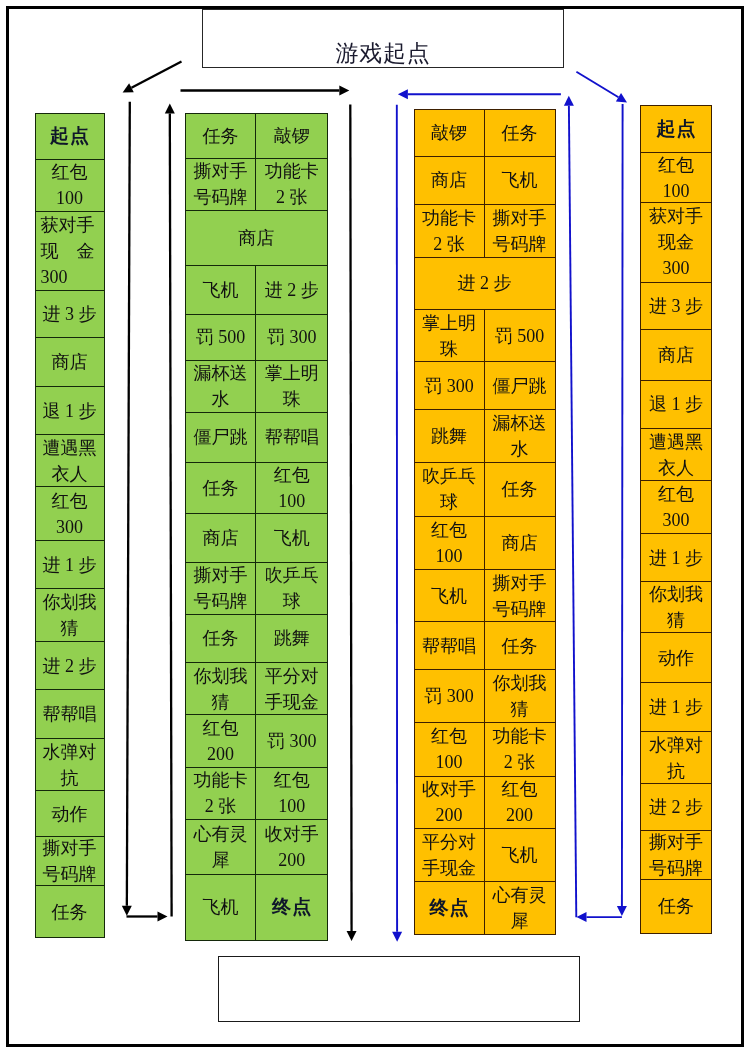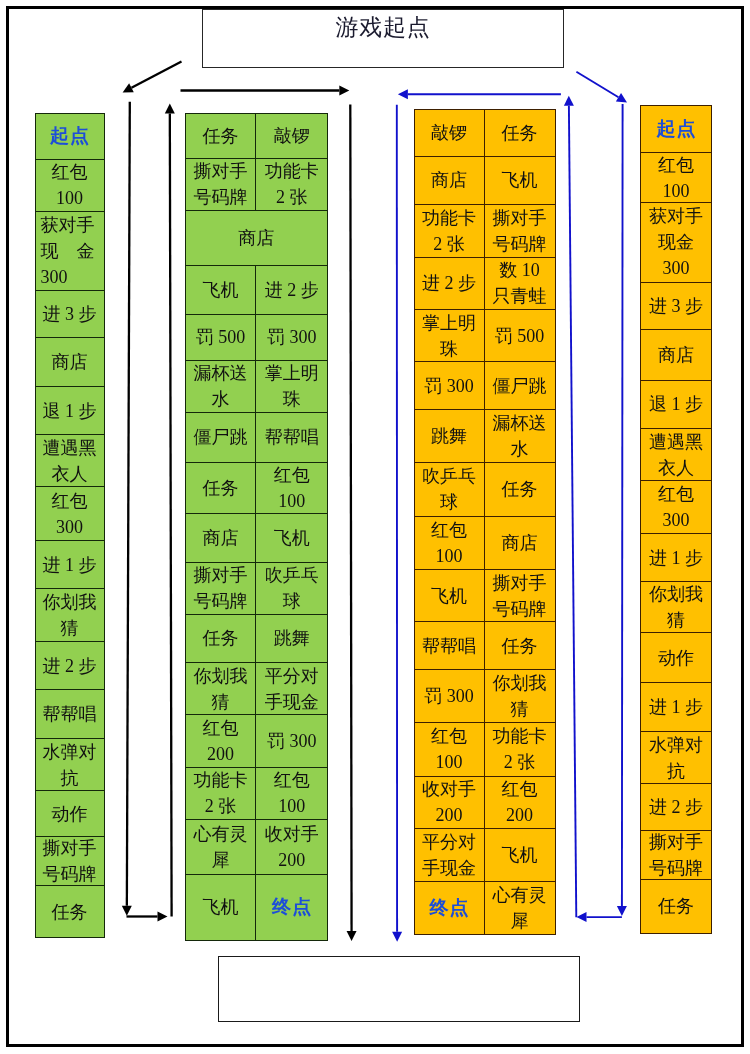--- a/index.html
+++ b/index.html
@@ -4,33 +4,33 @@
 <style>
   html,body{margin:0;padding:0;background:#ffffff;}
   body{width:750px;height:1054px;position:relative;overflow:hidden;
        font-family:"Liberation Serif",serif;
        -webkit-font-smoothing:antialiased;}
   #board{position:absolute;left:0;top:0;width:750px;height:1054px;}
   .outer-frame{position:absolute;left:6px;top:6px;width:738px;height:1041px;
        border:3.4px solid #000;box-sizing:border-box;}
   .title-box{position:absolute;left:202px;top:9px;width:362px;height:59px;
        border:1.3px solid #262626;box-sizing:border-box;display:flex;
-       align-items:flex-start;justify-content:center;background:#fff;}
+       align-items:flex-end;justify-content:center;background:#fff;}
   .title-text{font-size:23px;color:#1a1a2e;letter-spacing:0.7px;position:relative;top:1.5px;}
   .bottom-box{position:absolute;left:218px;top:956px;width:362px;height:66px;
        border:1.6px solid #1a1a1a;box-sizing:border-box;background:#fff;}
   .track{position:absolute;box-sizing:border-box;}
   .cell{box-sizing:border-box;display:flex;align-items:center;justify-content:center;
         text-align:center;font-size:18px;color:#111111;line-height:26px;
         white-space:pre-line;overflow:hidden;position:relative;}
   .track.green .cell{background:#92D050;border:1.2px solid #14280a;border-top-width:0;}
   .track.green .cell.first{border-top-width:1.2px;}
   .track.orange .cell{background:#FFC000;border:1.2px solid #3d1f00;border-top-width:0;}
   .track.orange .cell.first{border-top-width:1.2px;}
-  .cell.hl{color:#1d4ed8;font-weight:bold;font-size:19px;letter-spacing:1.2px;text-indent:1.2px;}
+  .cell.hl{color:#0f172a;font-weight:bold;font-size:19px;letter-spacing:1.2px;text-indent:1.2px;}
   .cell.lt{justify-content:flex-start;text-align:left;padding-left:5px;}
   .row{display:flex;}
   .row .cell{flex:1 1 50%;}
   .row .cell + .cell{border-left-width:0;}
   svg.arrows{position:absolute;left:0;top:0;width:750px;height:1054px;overflow:visible;}
 </style>
 </head>
 <body>
 
 <div id="board">
@@ -204,22 +204,20 @@
       <div class="cell">飞机</div>
     </div>
     <div class="row" style="height:53px;">
       <div class="cell">功能卡
 2 张</div>
       <div class="cell">撕对手
 号码牌</div>
     </div>
     <div class="row" style="height:52px;">
       <div class="cell">进 2 步</div>
-      <div class="cell">数 10
-只青蛙</div>
     </div>
     <div class="row" style="height:52.5px;">
       <div class="cell">掌上明
 珠</div>
       <div class="cell">罚 500</div>
     </div>
     <div class="row" style="height:48.0px;">
       <div class="cell">罚 300</div>
       <div class="cell">僵尸跳</div>
     </div>

